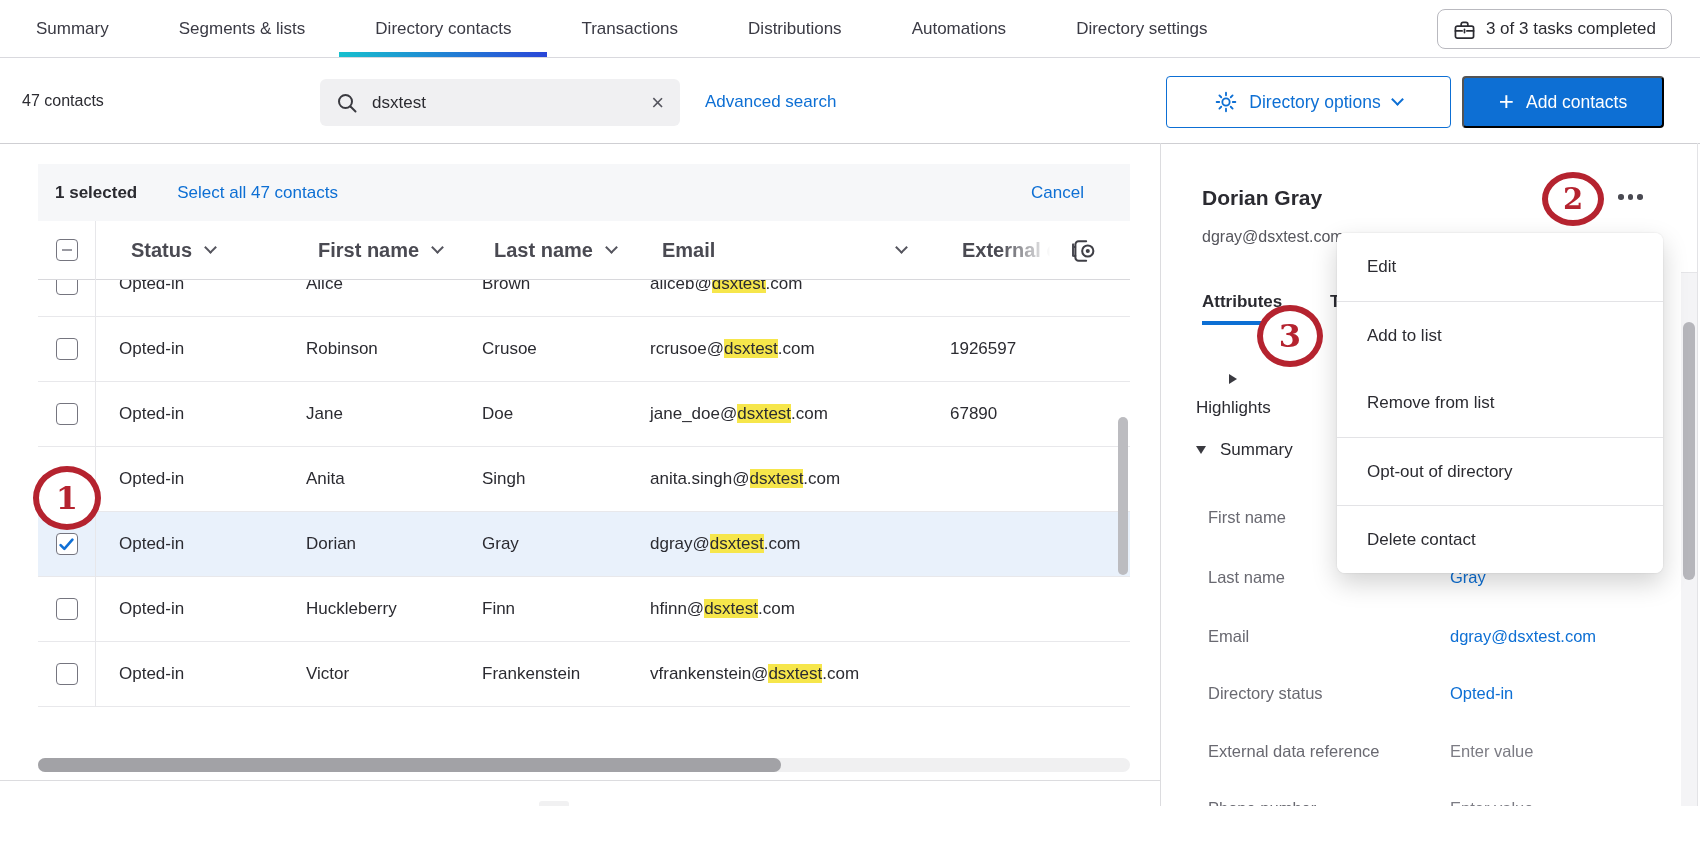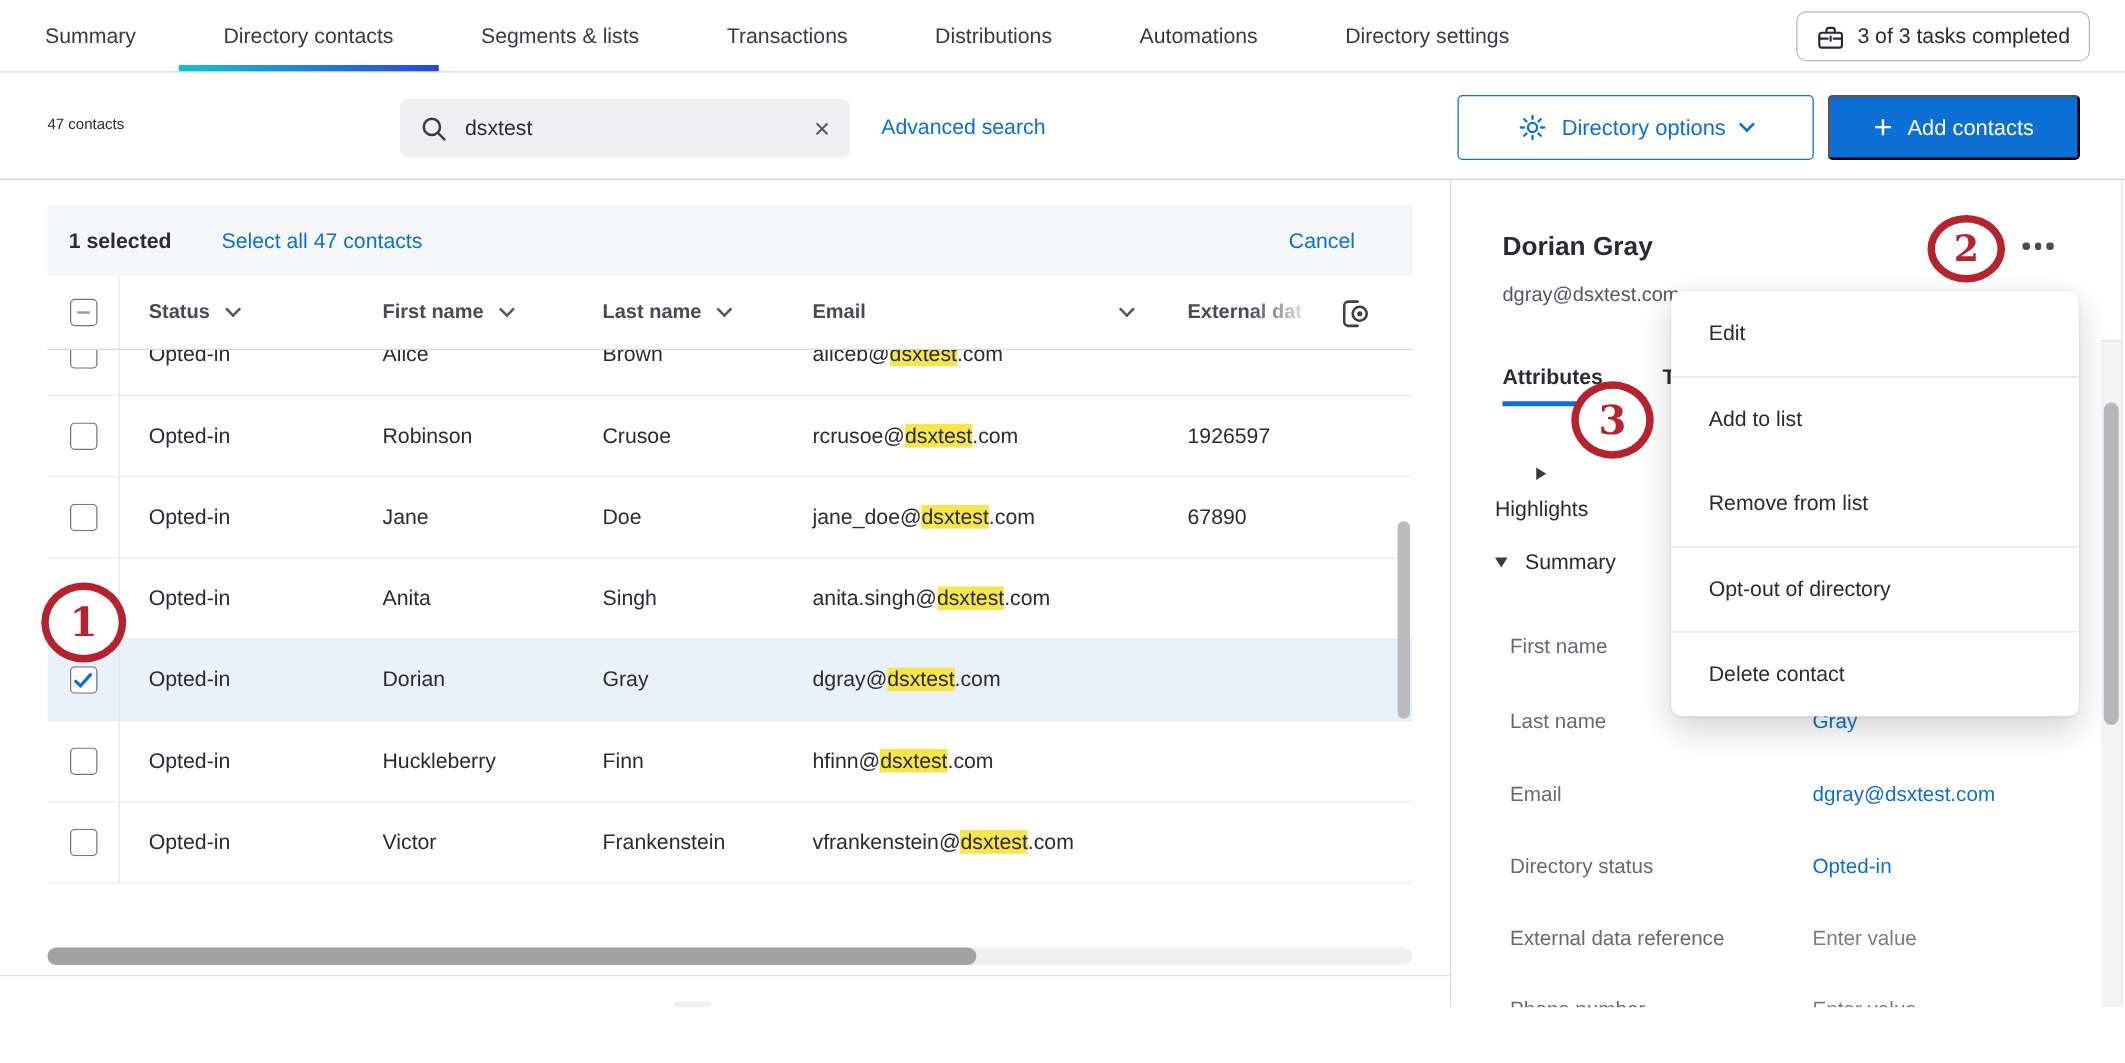--- a/index.html
+++ b/index.html
@@ -12,21 +12,21 @@
   .nav { position:absolute; left:0; top:0; width:1700px; height:58px;
          border-bottom:1px solid #d9d9de; display:flex; align-items:stretch;
          padding-left:36px; gap:70px; background:#fff; }
   .tab { display:flex; align-items:center; font-size:17px; color:#3a3a44; position:relative; cursor:pointer; white-space:nowrap; }
   .tab.active::after { content:""; position:absolute; left:-36px; right:-36px; bottom:0; height:5px;
          background:linear-gradient(90deg,#17c0ce,#2a46d8); }
   .tasks-btn { position:absolute; right:28px; top:9px; height:40px; border:1px solid #b9b9bf;
          border-radius:8px; background:#fff; display:flex; align-items:center; gap:10px;
          padding:0 15px; font-size:17px; color:#2b2b31; cursor:pointer; }
   
-  .count { position:absolute; left:38px; top:92px; font-size:12px; color:#2b2b31; }
+  .count { position:absolute; left:22px; top:92px; font-size:16px; color:#2b2b31; }
   .search { position:absolute; left:320px; top:79px; width:360px; height:47px; background:#f0f0f2;
          border-radius:6px; display:flex; align-items:center; padding:0 16px; }
   .search .val { margin-left:14px; font-size:17px; color:#2b2b31; flex:1; }
   .search .clear { font-size:22px; color:#55555e; cursor:pointer; line-height:1; }
   .adv { position:absolute; left:705px; top:92px; font-size:17px; color:#0d6fd4; cursor:pointer; }
   .dir-opts { position:absolute; left:1166px; top:76px; width:285px; height:52px; background:#fff;
          border:1px solid #0d6fd4; border-radius:4px; color:#0d6fd4; display:flex; align-items:center;
          justify-content:center; gap:12px; font-size:17.5px; cursor:pointer; }
   .add-contacts { position:absolute; left:1462px; top:76px; width:202px; height:52px; background:#0d6fd4;
          border-radius:4px; color:#fff; display:flex; align-items:center; justify-content:center; gap:12px;
@@ -37,21 +37,21 @@
   .sel-bar { position:absolute; left:38px; top:164px; width:1092px; height:57px; background:#f6f7f9;
          display:flex; align-items:center; padding:0 46px 0 17px;text-align:right; }
   .sel-bar .selected { font-weight:bold; font-size:17px; }
   .sel-bar .select-all { margin-left:40px; color:#0d6fd4; font-size:17px; cursor:pointer; }
   .sel-bar .spacer { flex:1; }
   .sel-bar .cancel { color:#0d6fd4; font-size:17px; cursor:pointer; }
   
   .grid-cols { display:grid; grid-template-columns:57px 187px 176px 168px 300px 1fr; align-items:center; }
   .theader { position:absolute; left:38px; top:221px; width:1092px; height:59px;
          border-bottom:1px solid #d8d8dc; background:#fff; z-index:6; }
-  .hcell { font-size:16px; font-weight:bold; color:#4a4a52; padding-left:24px; display:flex; align-items:center; gap:14px; }
+  .hcell { font-size:20px; font-weight:bold; color:#4a4a52; padding-left:36px; display:flex; align-items:center; gap:14px; }
   .hcell.spread { justify-content:space-between; padding-right:20px; }
   .chev { display:inline-block; width:9px; height:9px; border-right:2px solid #55555e;
          border-bottom:2px solid #55555e; transform:rotate(45deg); margin-top:-5px; cursor:pointer; }
   .vline { position:absolute; left:95px; top:221px; width:1px; height:486px; background:#e7e7ea; z-index:7; }
   .hdr-fade { position:absolute; left:1000px; top:224px; width:72px; height:52px; z-index:7;
          background:linear-gradient(90deg,rgba(255,255,255,0),#fff 70%); }
   .eye-btn { position:absolute; left:1070px; top:237px; z-index:8; cursor:pointer; }
   .rows { position:absolute; left:38px; top:280px; width:1092px; height:427px; overflow:hidden; }
   .row { height:65px; border-bottom:1px solid #e8e8eb; font-size:17px; color:#2b2b31; background:#fff; }
   .row.first { margin-top:-28px; }
@@ -111,22 +111,22 @@
   svg { display:block; }
 </style>
 </head>
 <body>
 
 <div id="app">
 
   <div class="nav">
     <div style="display:flex;gap:70px;">
         <div class="tab">Summary</div>
+        <div class="tab">Segments &amp; lists</div>
         <div class="tab active">Directory contacts</div>
-        <div class="tab">Segments &amp; lists</div>
         <div class="tab">Transactions</div>
         <div class="tab">Distributions</div>
         <div class="tab">Automations</div>
         <div class="tab">Directory settings</div>
       </div>
   </div>
   <button class="tasks-btn">
     <span>
       <svg width="23" height="21" viewBox="0 0 24 22" fill="none" stroke="#2b2b31" stroke-width="1.8" stroke-linecap="round">
         <rect x="2.5" y="7.5" width="19" height="12.5" rx="2"></rect>

